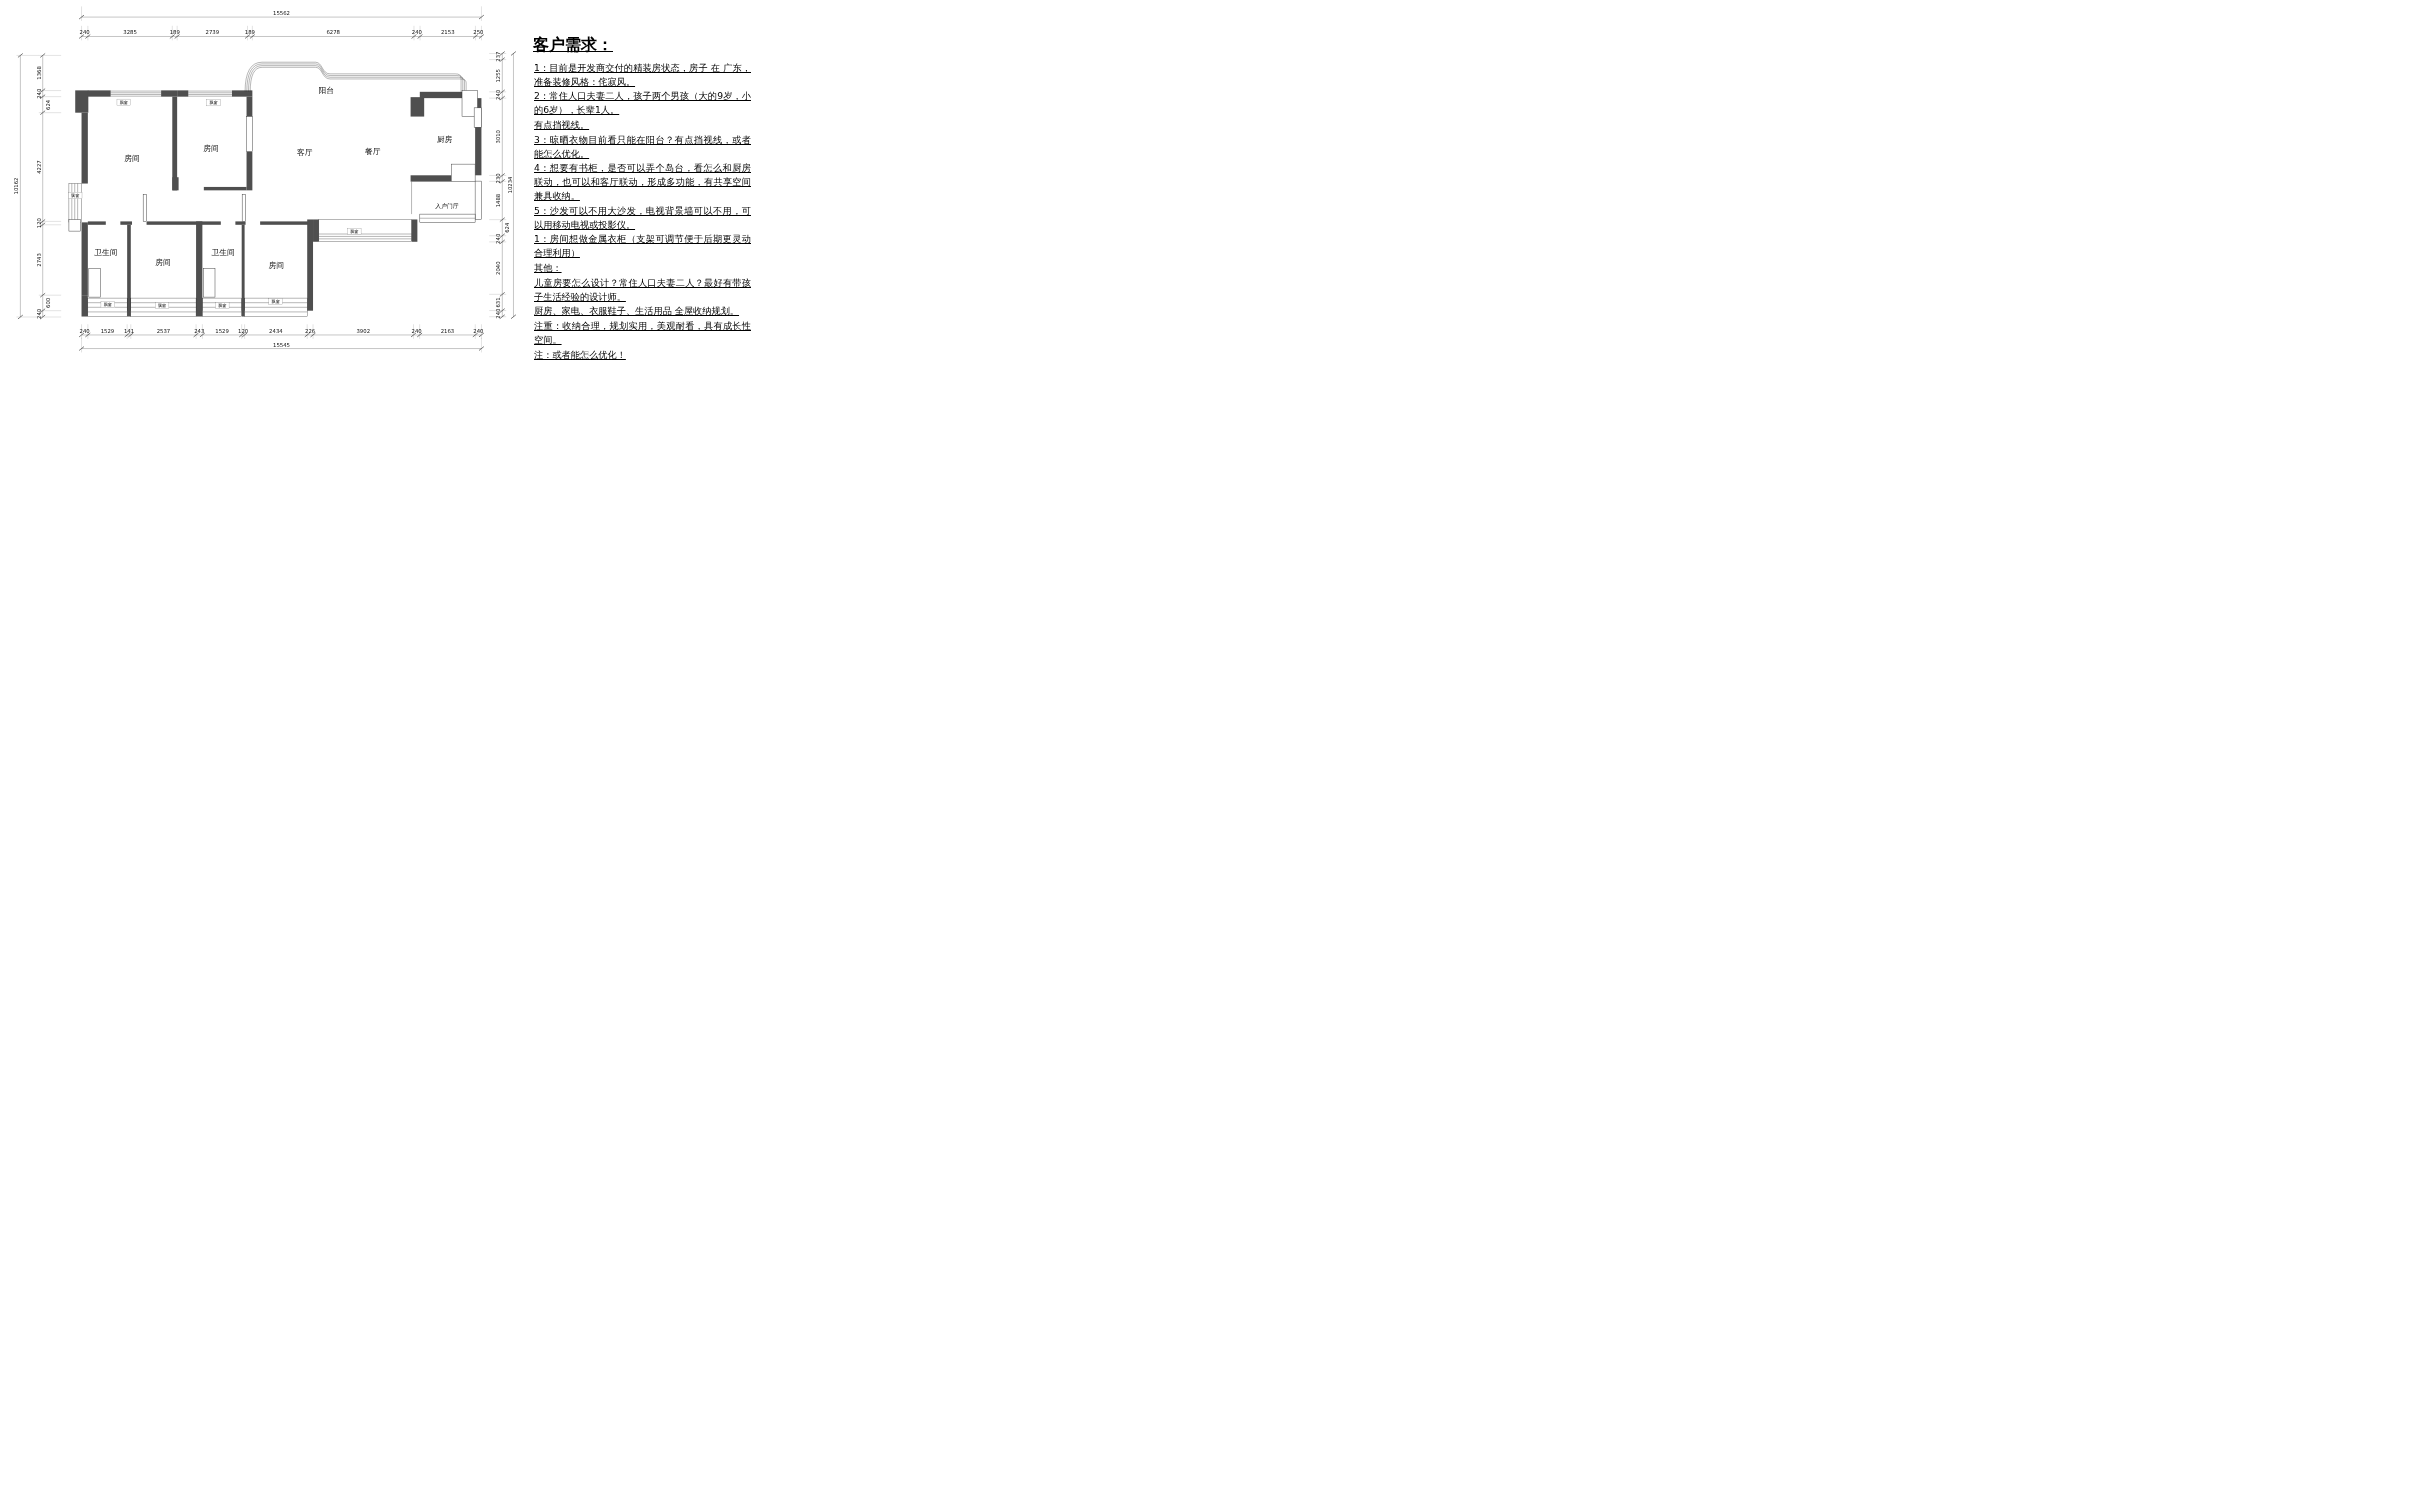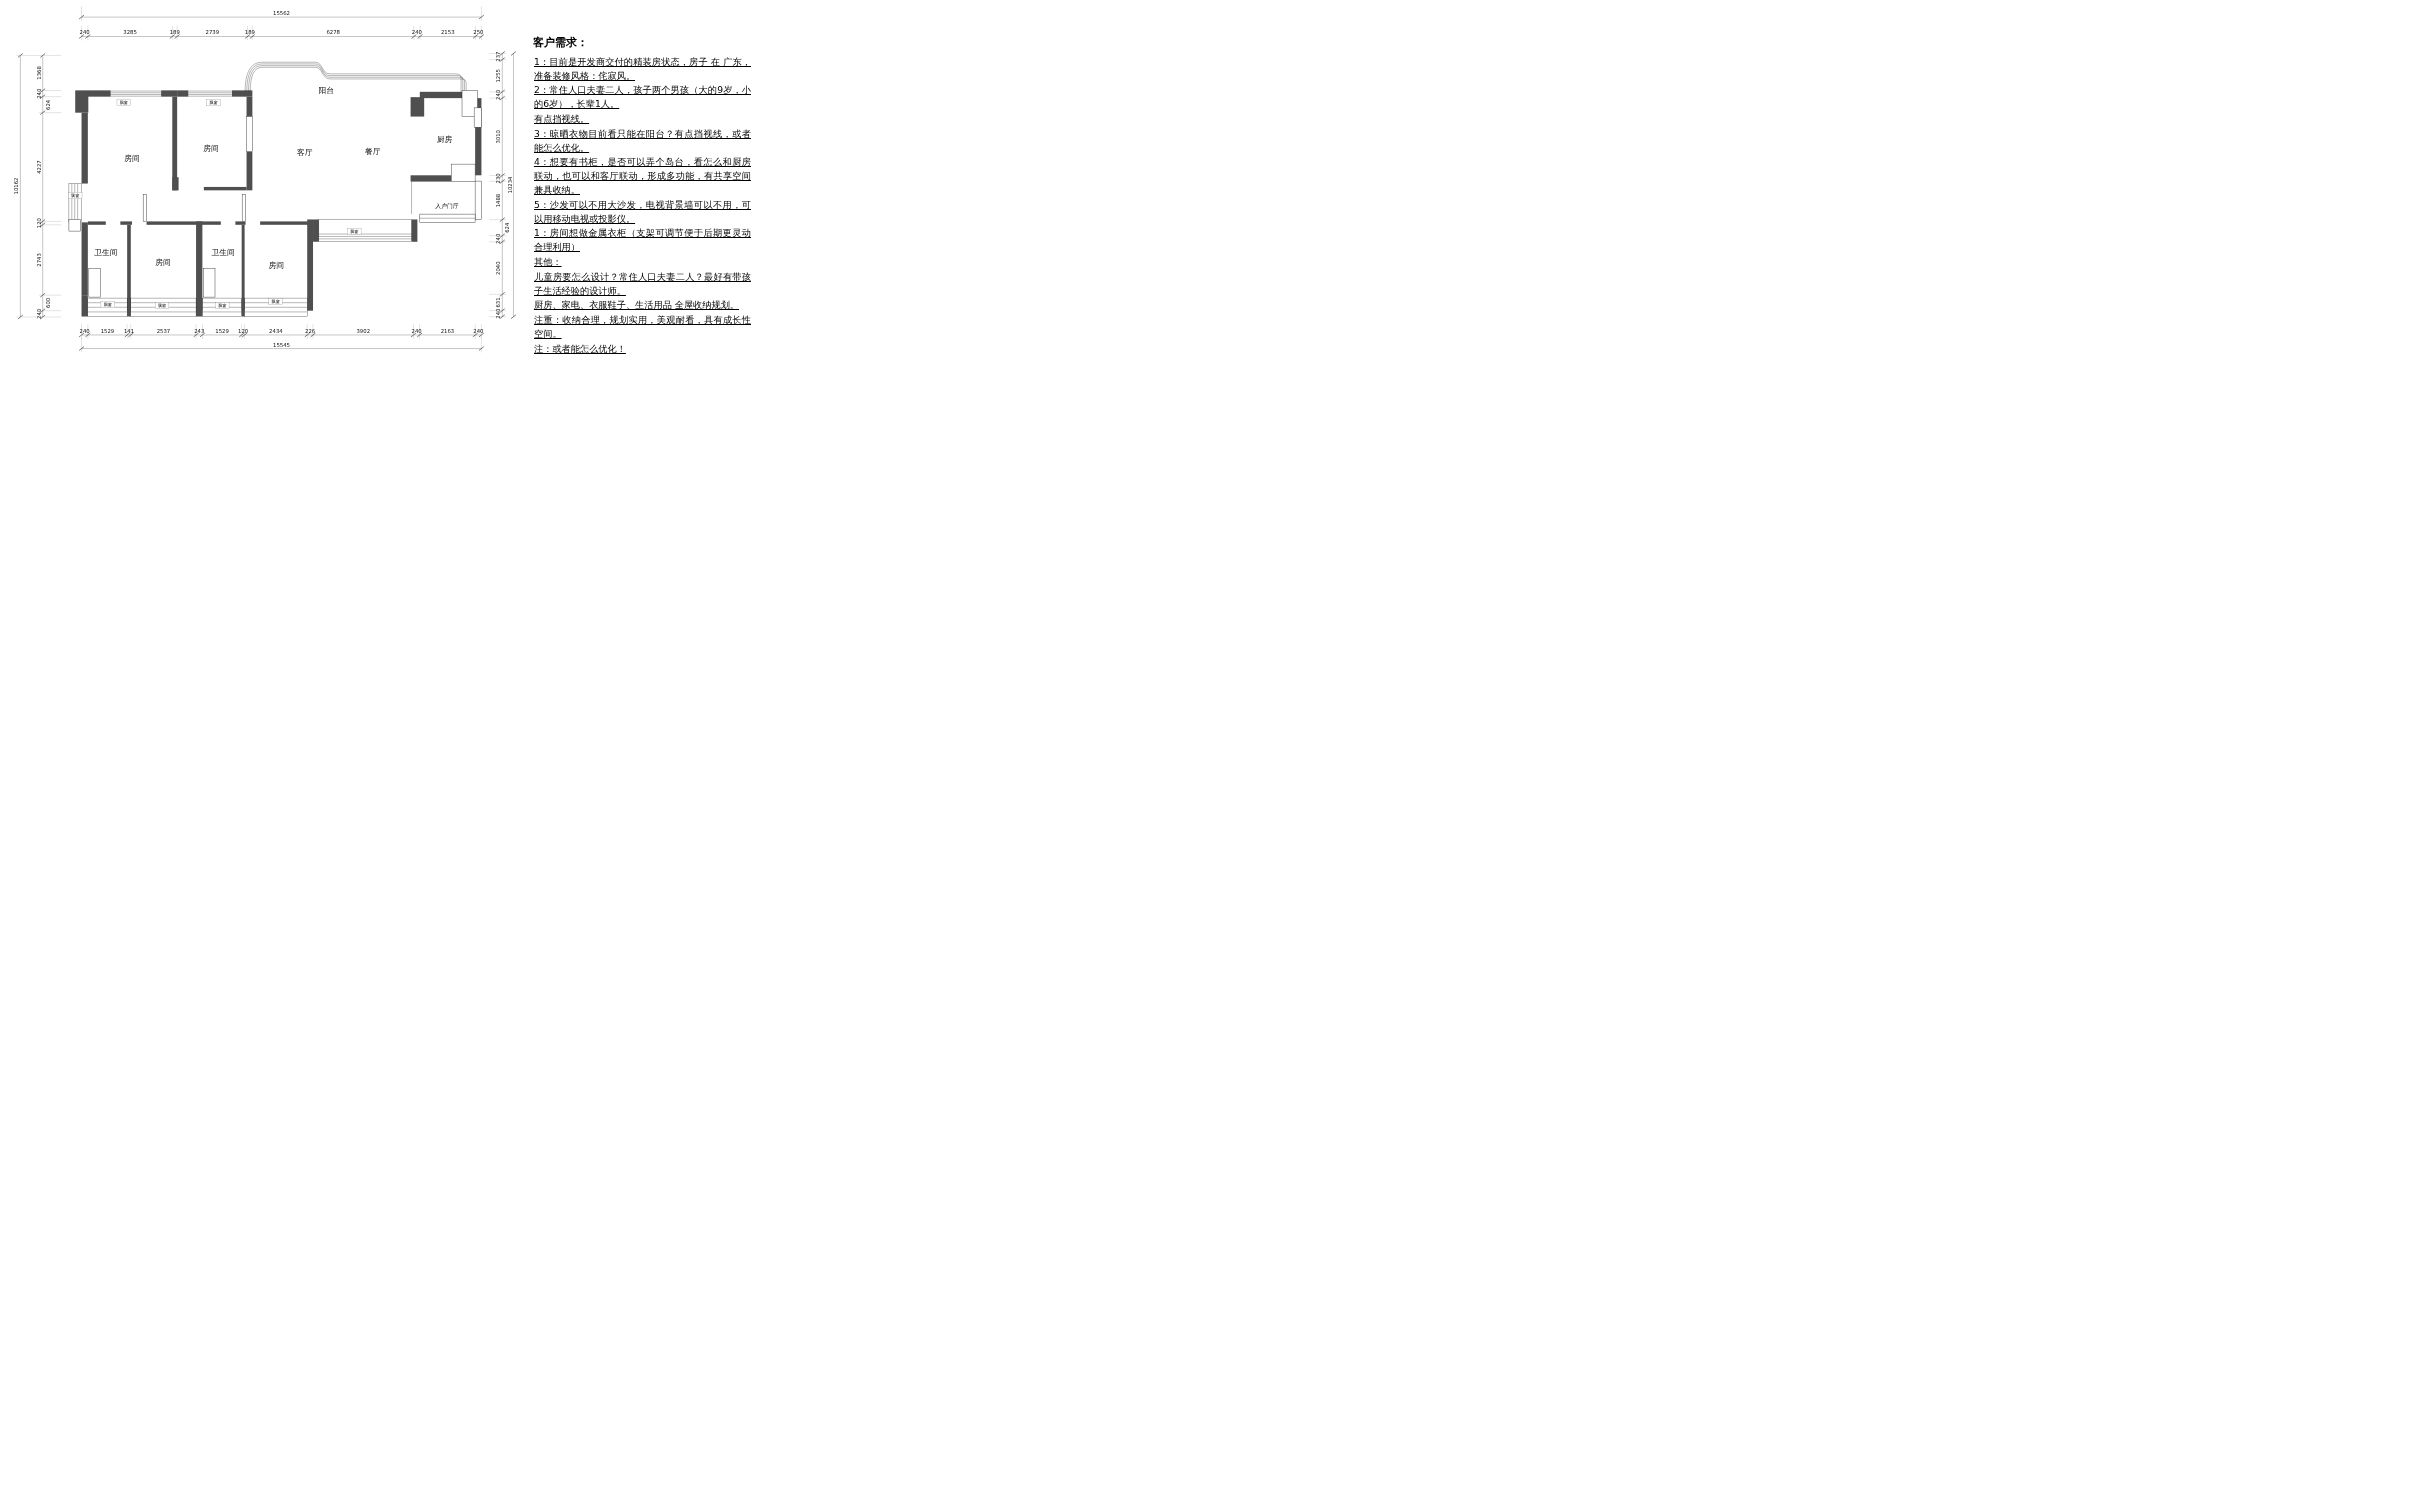--- a/index.html
+++ b/index.html
@@ -11,21 +11,21 @@
   .fix{fill:#ffffff;stroke:#2b2b2b;stroke-width:0.9;}
   .dimline{stroke:#555;stroke-width:0.7;}
   .tkp{stroke:#1a1a1a;stroke-width:1.2;}
   .exp{stroke:#8a8a8a;stroke-width:0.5;}
   text.room{font-size:16px;fill:#111;text-anchor:middle;}
   text.entry{font-size:12px;fill:#111;text-anchor:middle;}
   text.dimt{font-size:11px;fill:#111;text-anchor:middle;}
   text.bay{font-size:8.5px;fill:#111;text-anchor:middle;}
   .baybox{fill:#fff;stroke:#666;stroke-width:0.5;}
   .panel{position:absolute;left:533px;top:35px;width:219px;color:#000;}
-  .panel h1{font-size:11px;font-weight:bold;margin:0 0 4.9px 0;}
+  .panel h1{font-size:16px;font-weight:bold;margin:0 0 4.9px 0;text-decoration:underline;}
   .panel p{font-size:9.2px;line-height:1.5;margin:1px;text-align:justify;text-decoration:underline;}
 </style>
 </head>
 <body>
 
 <div class="page">
 
 <svg width="529" height="370" viewBox="0 0 1090 762">
   <defs>
     <path id="tk" class="tkp" d="M -5 4 L 5 -4"></path>

